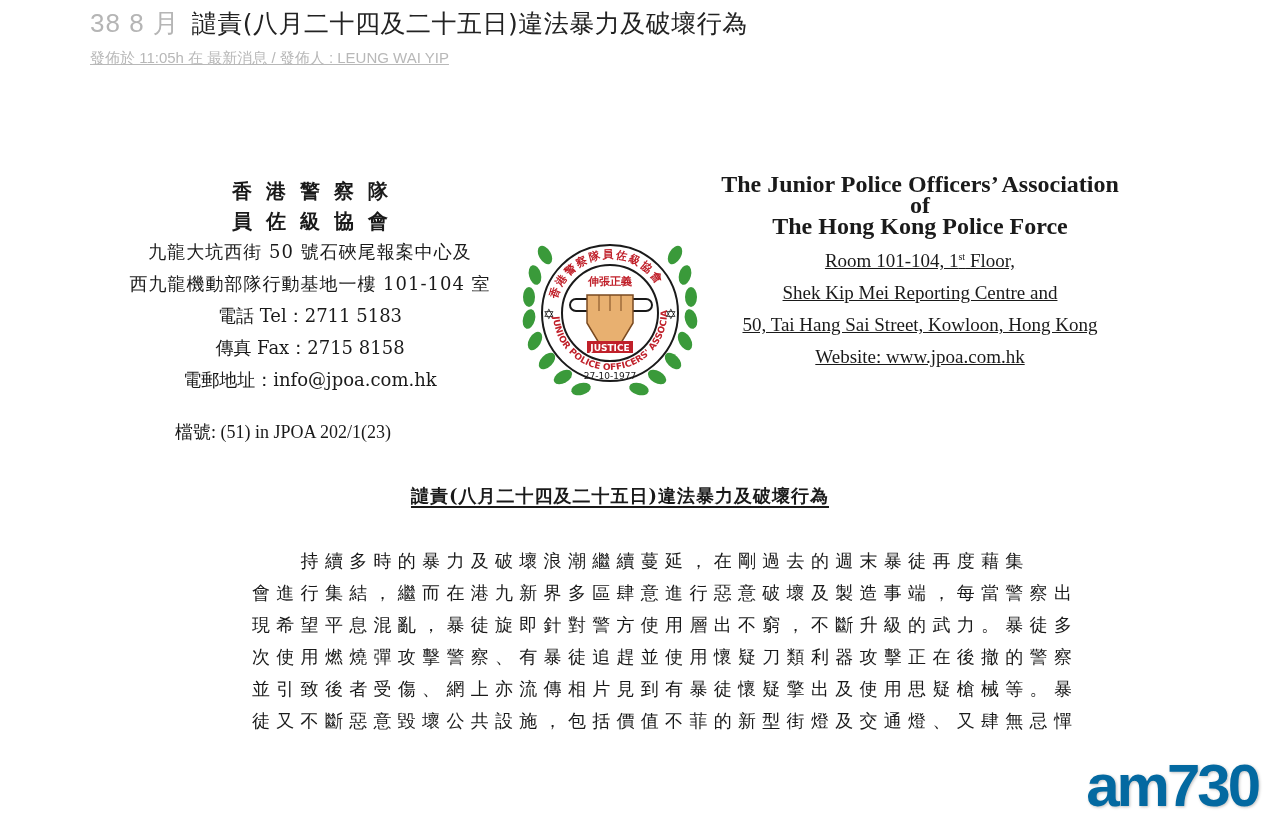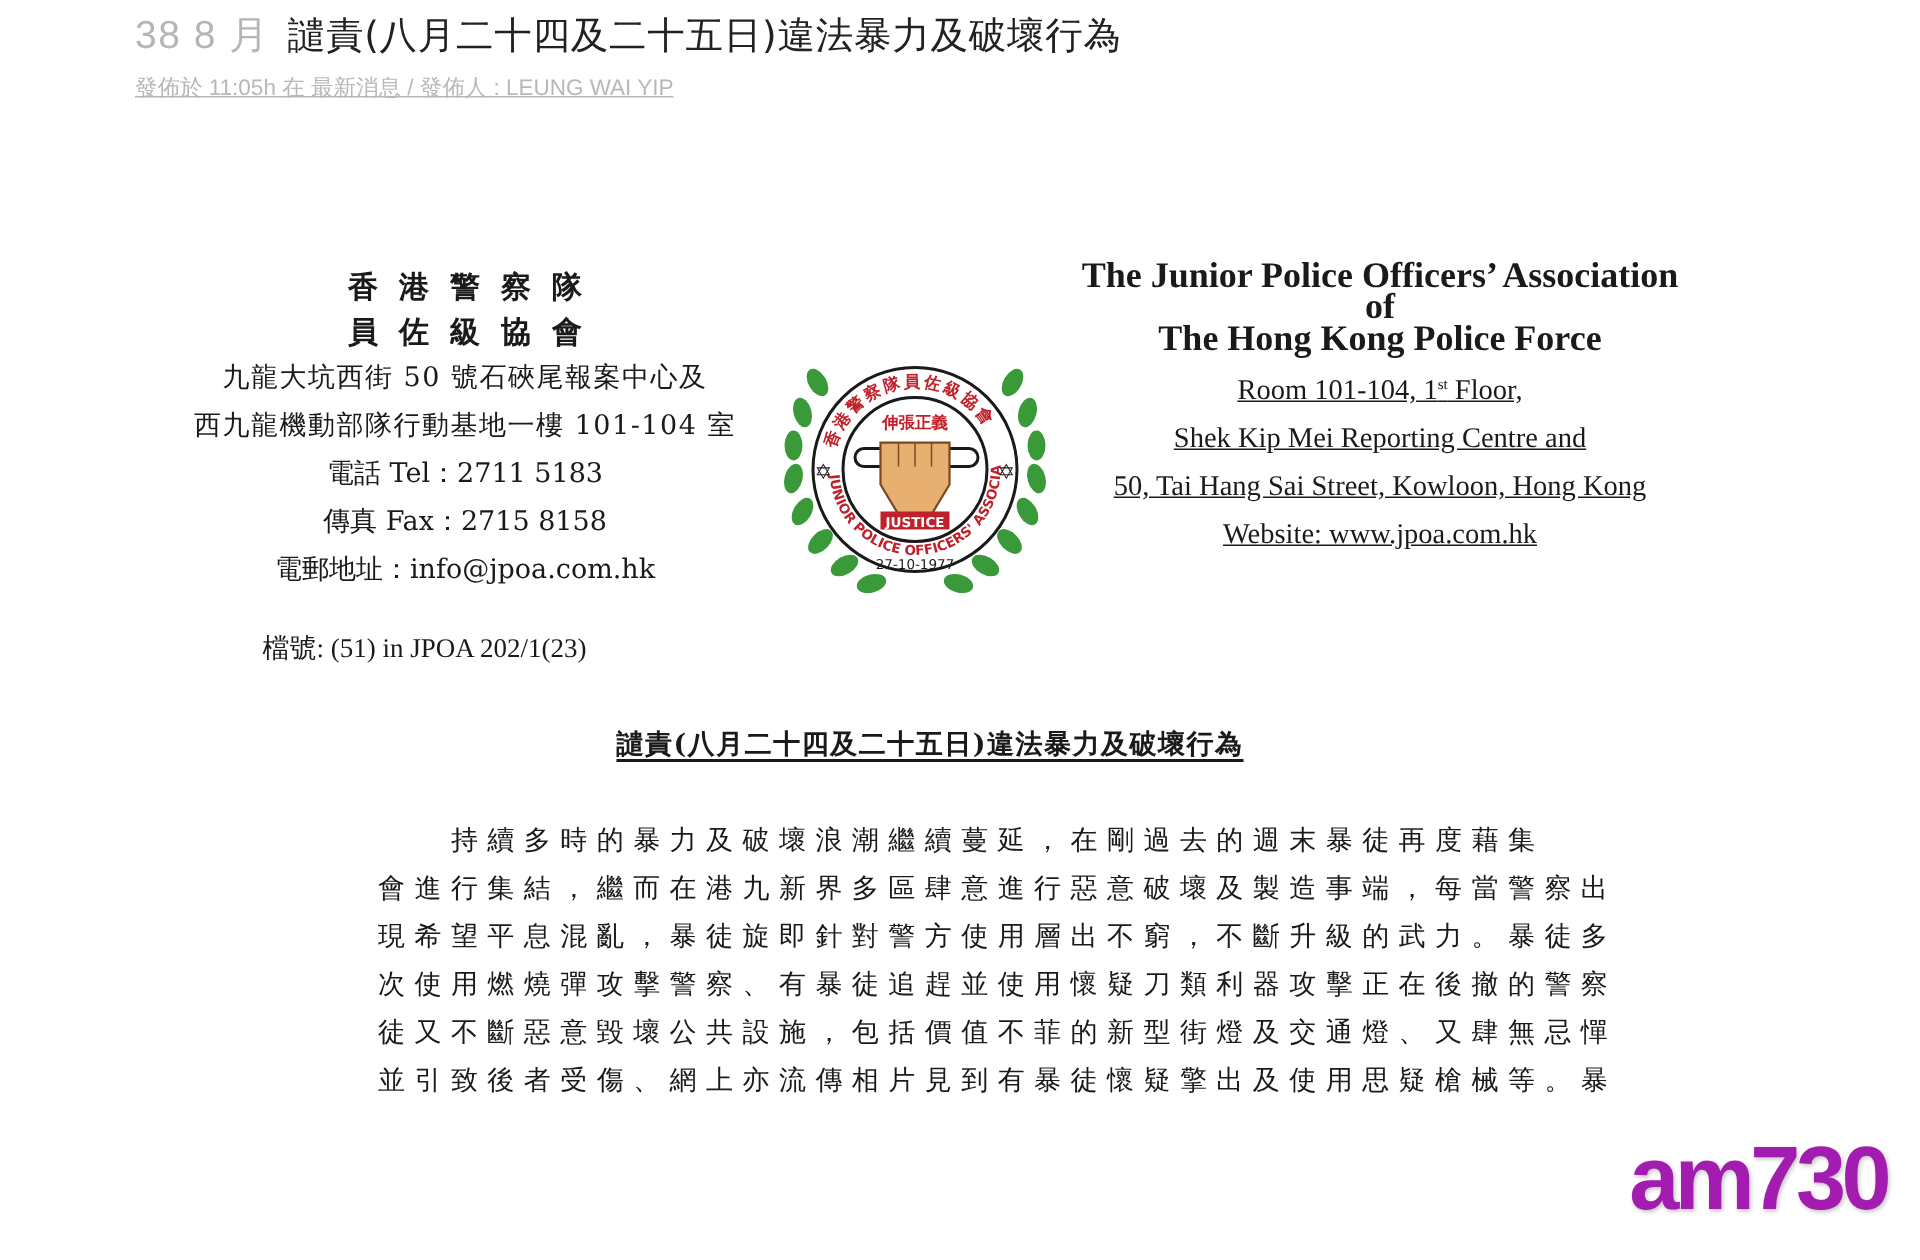--- a/index.html
+++ b/index.html
@@ -66,21 +66,21 @@
     .doc-body {
       position: absolute; left: 252px; top: 545px; width: 730px;
       font-family: "DejaVu Serif", serif; font-size: 18px; line-height: 32px; color: #1a1a1a;
       letter-spacing: 6.3px;
     }
     .doc-body .line { white-space: nowrap; height: 32px; }
 
     .watermark {
       position: absolute; right: 22px; bottom: 20px;
       font-family: "Liberation Sans", sans-serif; font-weight: bold;
-      font-size: 60px; color: #a21caf; letter-spacing: -3px;
+      font-size: 60px; color: #0369a1; letter-spacing: -3px;
       text-shadow: 1px 1px 3px rgba(0,0,0,0.25);
     }
   </style>
 </head>
 <body>
 
 <div class="page">
 
   <div class="post-header">
     <div class="post-title-row">
@@ -172,19 +172,19 @@
 
     <div class="doc-heading">
       <span>譴責(八月二十四及二十五日)違法暴力及破壞行為</span>
     </div>
 
     <div class="doc-body">
       <div class="line">　　持續多時的暴力及破壞浪潮繼續蔓延，在剛過去的週末暴徒再度藉集</div>
       <div class="line">會進行集結，繼而在港九新界多區肆意進行惡意破壞及製造事端，每當警察出</div>
       <div class="line">現希望平息混亂，暴徒旋即針對警方使用層出不窮，不斷升級的武力。暴徒多</div>
       <div class="line">次使用燃燒彈攻擊警察、有暴徒追趕並使用懷疑刀類利器攻擊正在後撤的警察</div>
+      <div class="line">並引致後者受傷、網上亦流傳相片見到有暴徒懷疑擎出及使用思疑槍械等。暴</div>
       <div class="line">徒又不斷惡意毀壞公共設施，包括價值不菲的新型街燈及交通燈、又肆無忌憚</div>
-      <div class="line">並引致後者受傷、網上亦流傳相片見到有暴徒懷疑擎出及使用思疑槍械等。暴</div>
     </div>
 
     <div class="watermark">am730</div>
   </div>
 </div>
 
 </body></html>

